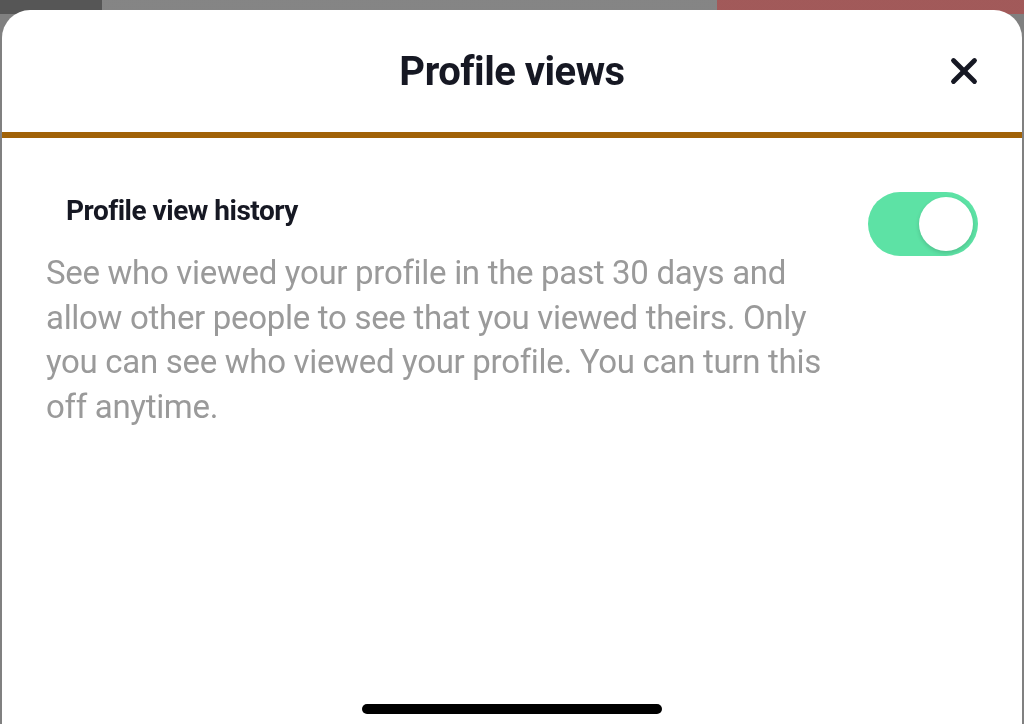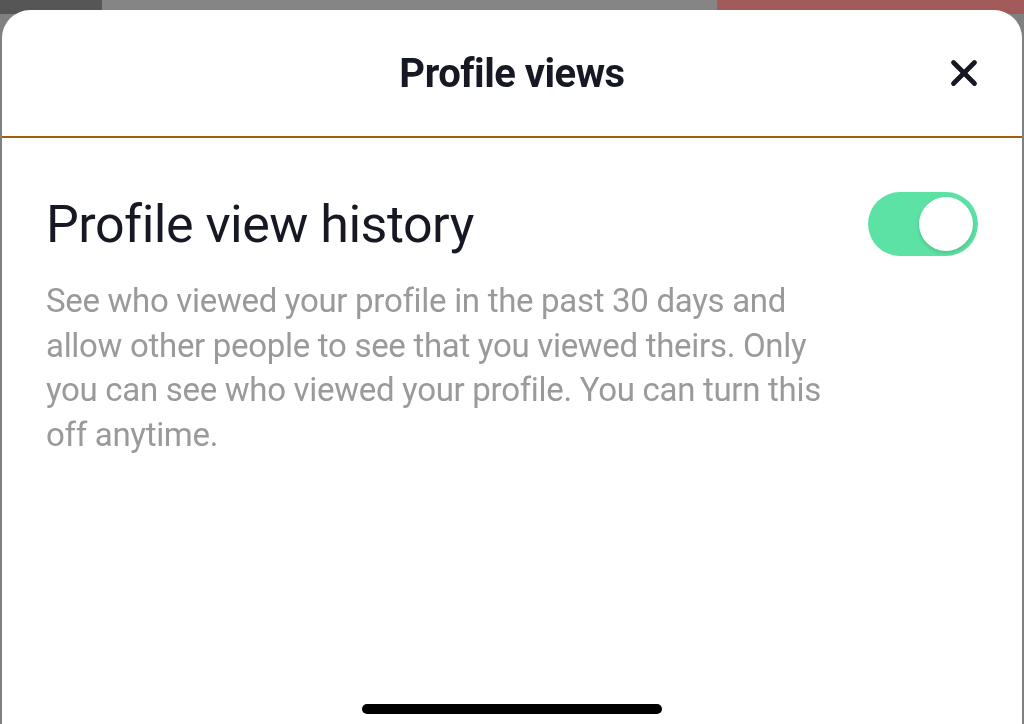--- a/index.html
+++ b/index.html
@@ -37,21 +37,21 @@
       border-radius: 28px 28px 0 0;
       overflow: hidden;
     }
     
     .modal-header {
       position: relative;
       display: flex;
       align-items: center;
       justify-content: center;
       height: 128px;
-      border-bottom: 2px solid #a16207;
+      border-bottom: 6px solid #a16207;
     }
     
     .modal-title {
       font-size: 40px;
       font-weight: 700;
       color: #161823;
       letter-spacing: -0.5px;
     }
     
     .close-btn {
@@ -83,25 +83,26 @@
       align-items: flex-start;
       justify-content: space-between;
       gap: 40px;
     }
     
     .setting-text {
       flex: 1;
     }
     
     .setting-title {
-      font-size: 52px;
-      font-weight: 400;
+      font-size: 28px;
+      font-weight: 700;
       color: #161823;
       margin-bottom: 24px;
       letter-spacing: -0.5px;
+      margin-left: 20px;
     }
     
     .setting-description {
       font-size: 33px;
       line-height: 1.35;
       color: #9a9a9a;
       letter-spacing: -0.3px;
       margin-top: 24px;
     }
     

